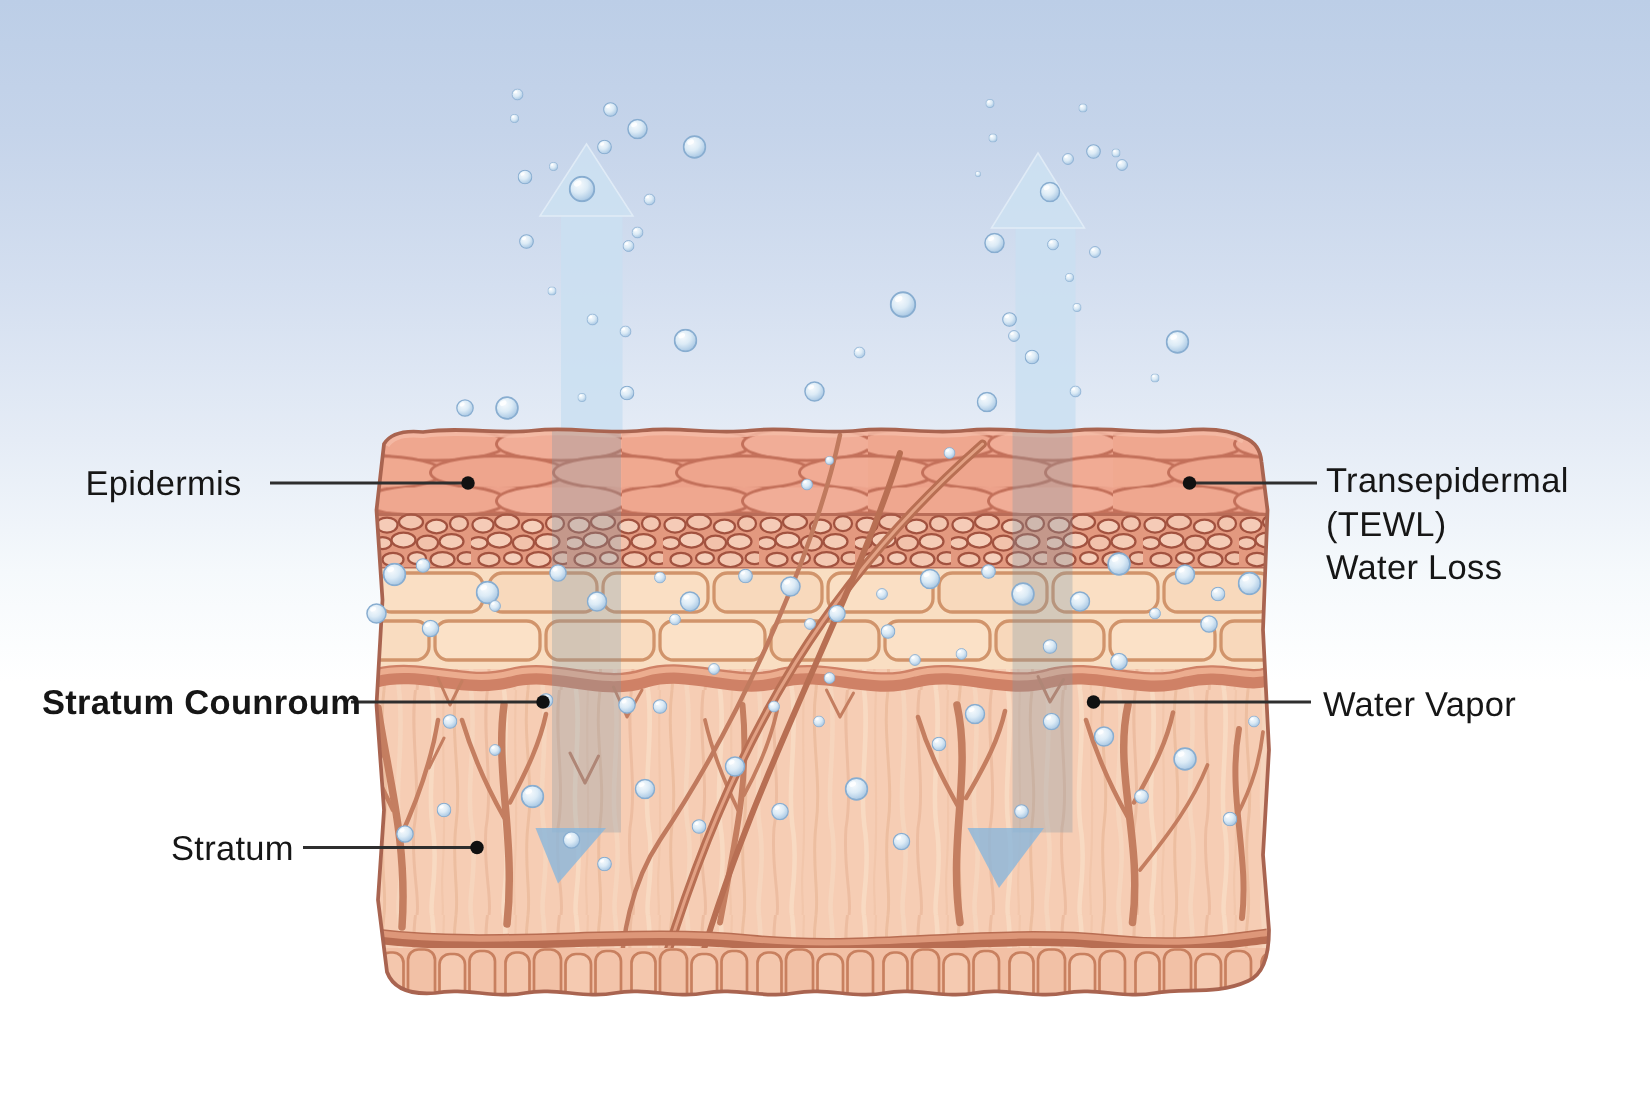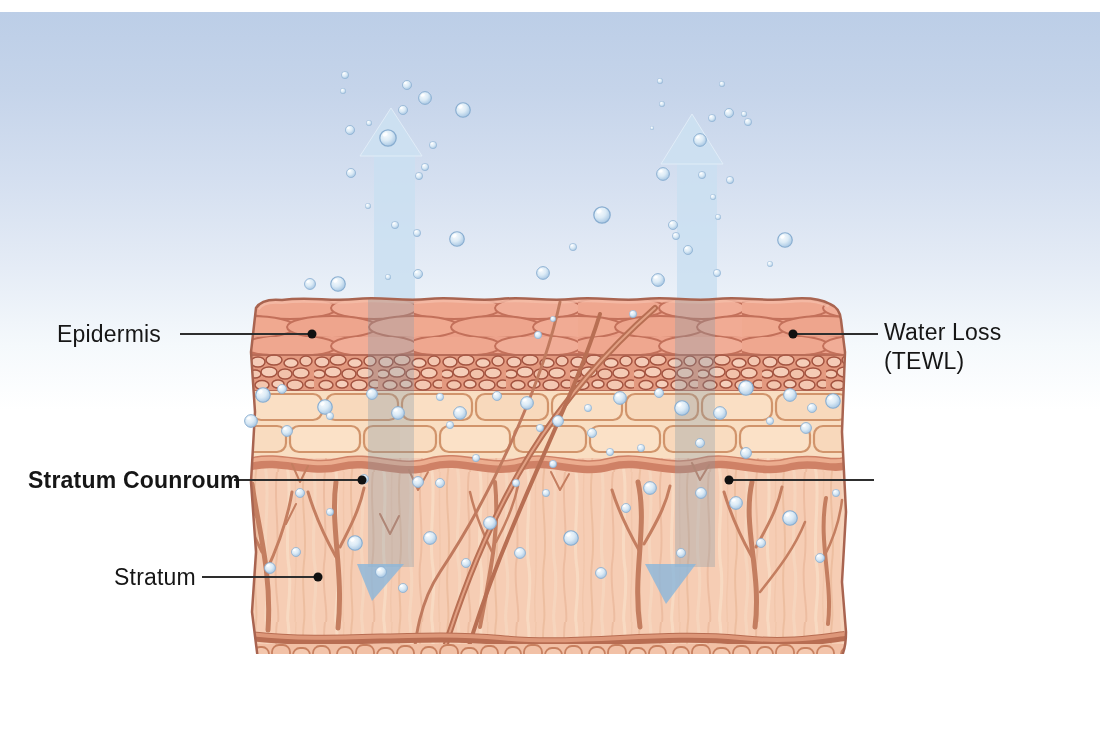--- a/index.html
+++ b/index.html
@@ -1,23 +1,22 @@
 <!DOCTYPE html>
 <html><head>
 <meta charset="utf-8">
 <style>
   * { margin:0; padding:0; box-sizing:border-box; }
   html,body { width:1100px; height:733px; }
   body { font-family:"Liberation Sans", sans-serif; }
   .stage{
-    position:relative; width:1100px; height:642px; overflow:hidden;
+    position:relative; width:1100px; height:733px; overflow:hidden;
     background:linear-gradient(180deg,
       #bccee7 0%, #c5d4ea 12%, #d4dff0 26%, #e5ecf6 40%,
       #f5f9fc 52%, #ffffff 62%, #ffffff 100%);
-    margin-top:12px;
   }
   svg.scene{ position:absolute; left:0; top:0; }
   .label{
     position:absolute; color:#161616; font-size:23px; line-height:29px;
     letter-spacing:.2px; white-space:nowrap;
   }
   .label-epidermis{ left:57px;  top:308px; }
   .label-stratum  { left:28px;  top:454px;font-weight:bold; }
   .label-dermis   { left:114px; top:551px; }
   .label-tewl     { left:884px; top:306px; }
@@ -330,17 +329,19 @@
     </g>
   </svg>
 
   <div class="label label-epidermis">Epidermis</div>
 
   <div class="label label-stratum">Stratum Counroum</div>
 
   <div class="label label-dermis">Stratum</div>
 
   <div class="label label-tewl">
+    <div>Transepidermal</div>
+    <div>(TEWL)</div>
     <div>Water Loss</div>
-    <div>(TEWL)</div>
   </div>
 
+  <div class="label label-vapor">Water Vapor</div>
 </div>
 
 </body></html>

